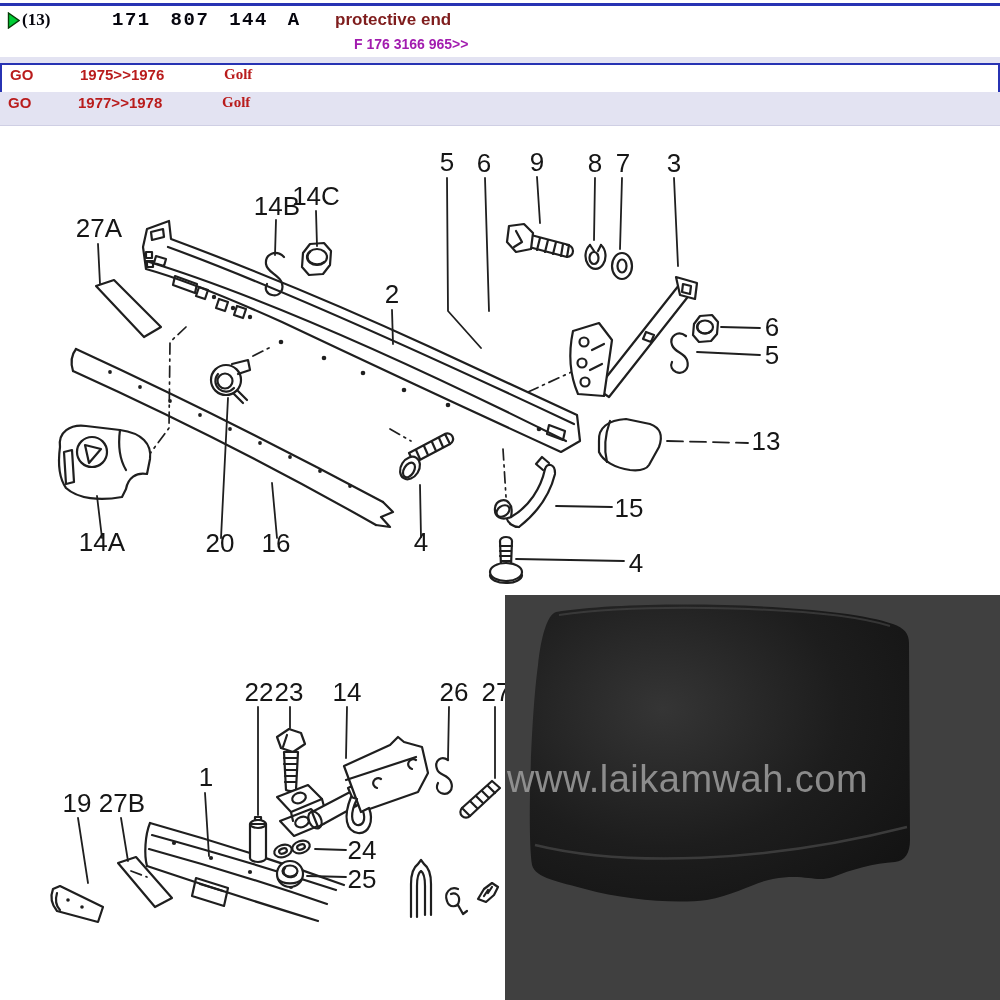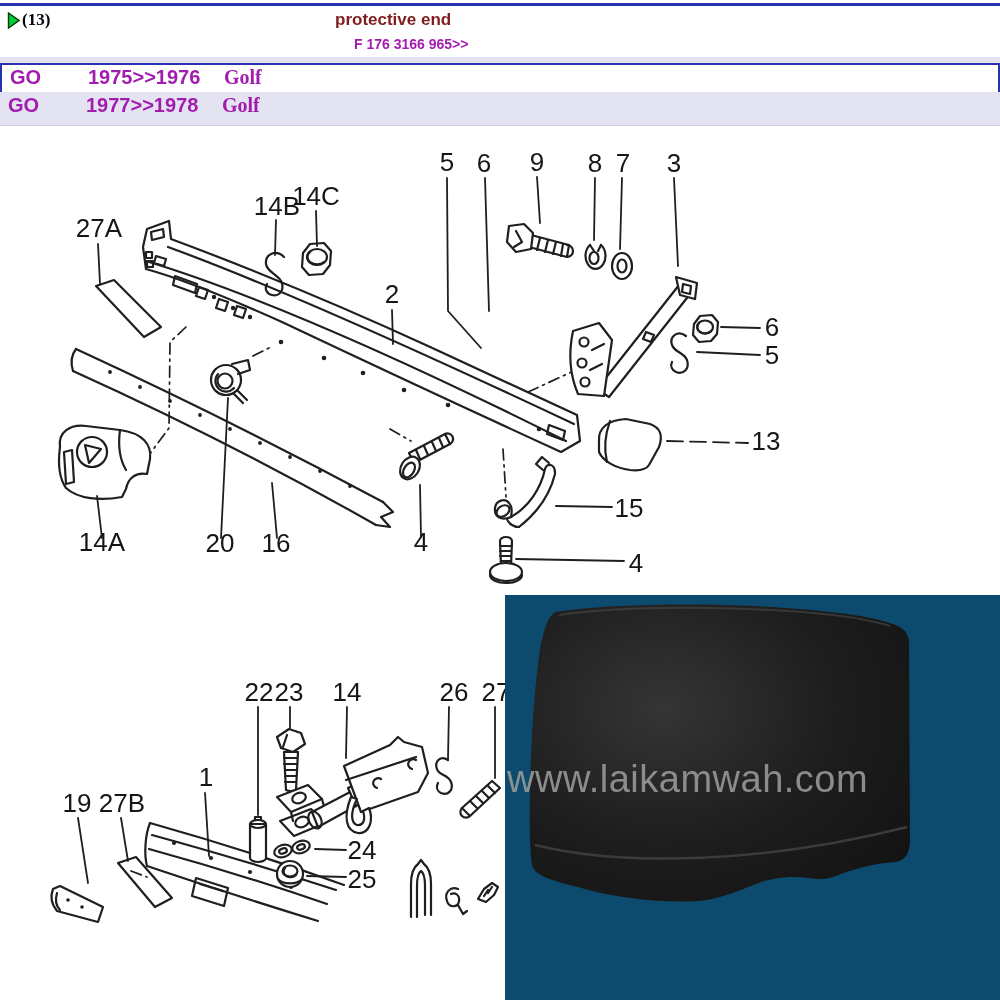--- a/index.html
+++ b/index.html
@@ -11,54 +11,55 @@
   .top-rule{position:absolute;left:0;top:3px;width:1000px;height:3px;background:#2733b3;}
   .hdr-row1{position:absolute;left:0;top:8px;width:1000px;height:26px;}
   .marker{position:absolute;left:7px;top:4px;width:13px;height:17px;}
   .idx{position:absolute;left:22px;top:2px;font-size:17px;font-weight:bold;color:#06060e;font-family:Liberation Serif, serif;}
   .pn{position:absolute;left:112px;top:1px;font-family:"Liberation Mono",monospace;
       font-size:19px;font-weight:bold;color:#06060e;letter-spacing:1.5px;word-spacing:7px;}
   .desc{position:absolute;left:335px;top:2px;font-size:17px;font-weight:bold;color:#7f1d1d;}
   .hdr-row2{position:absolute;left:354px;top:36px;font-size:14px;font-weight:bold;color:#a21caf;}
   .lav-strip{position:absolute;left:0;top:57px;width:1000px;height:6px;background:#e3e3f2;}
   .go-row{position:absolute;left:0;width:1000px;height:34px;box-sizing:border-box;
-          font-size:20px;font-weight:bold;color:#a21caf;}
+          font-size:15px;font-weight:bold;color:#b91c1c;}
   .go-row.selected{top:63px;background:#ffffff;border:2px solid #2733b3;}
   .go-row.alt{top:92px;background:#e3e3f2;border-bottom:1px solid #cfcfe4;}
   .go-code{position:absolute;left:8px;top:2px;}
-  .go-years{position:absolute;left:86px;top:2px;}
+  .go-years{position:absolute;left:78px;top:2px;}
   .go-model{position:absolute;left:222px;top:2px;font-family:Liberation Serif, serif;}
   .go-row.selected .go-code,.go-row.selected .go-years,.go-row.selected .go-model{top:1px;}
   
   #diagram{position:absolute;left:0;top:0;width:1000px;height:1000px;z-index:1;}
   #diagram path,#diagram line,#diagram polyline,#diagram ellipse,#diagram circle,#diagram rect{
     stroke:#1f1f1f;fill:none;stroke-width:2.2;stroke-linecap:round;stroke-linejoin:round;}
   #diagram .solid{fill:#ffffff;}
   #diagram .dot{fill:#1f1f1f;stroke:none;}
   #diagram text{font-family:"Liberation Sans",sans-serif;font-size:26px;fill:#161616;stroke:none;}
   #diagram .leader{stroke-width:1.8;}
   #diagram .construction{stroke-width:1.7;}
   
-  .photo{position:absolute;left:505px;top:595px;width:495px;height:405px;background:#0c4a6e;z-index:2;}
+  .photo{position:absolute;left:505px;top:595px;width:495px;height:405px;background:#404040;z-index:2;}
   .watermark{position:absolute;left:2px;top:163px;font-size:38px;letter-spacing:0.5px;
              color:#9b9b9b;opacity:0.88;white-space:nowrap;}
 </style>
 </head>
 <body>
 
 <div>
   <div class="top-rule"></div>
 
   <div class="hdr-row1">
     <span class="marker">
       <svg width="13" height="17" viewBox="0 0 13 17">
         <polygon points="1.5,1 12,8.5 1.5,16" fill="#00cd36" stroke="#063b06" stroke-width="1.4"></polygon>
       </svg>
     </span>
     <span class="idx">(13)</span>
+    <span class="pn">171 807 144 A</span>
     <span class="desc">protective end</span>
   </div>
 
   <div class="hdr-row2">F 176 3166 965&gt;&gt;</div>
 
   <div class="lav-strip"></div>
 
   <div class="go-row selected">
     <span class="go-code">GO</span>
     <span class="go-years">1975&gt;&gt;1976</span>

